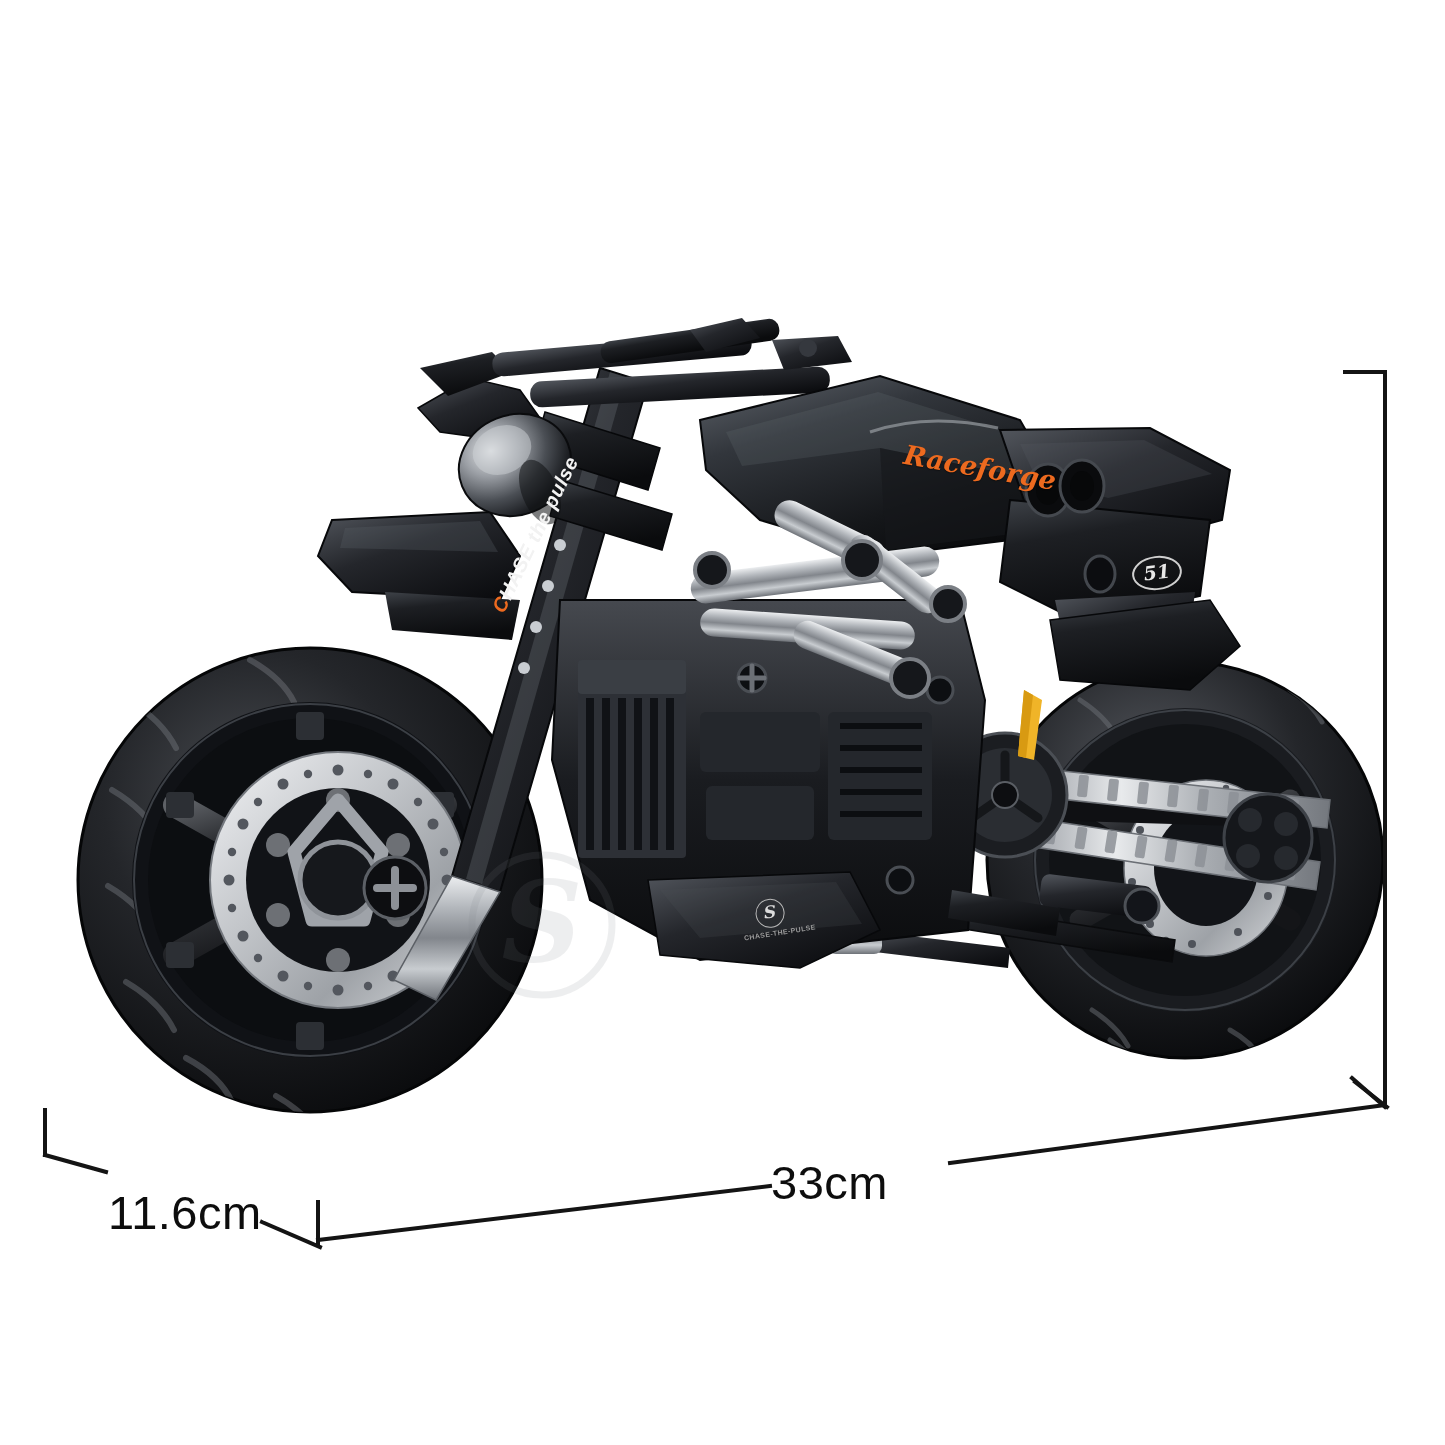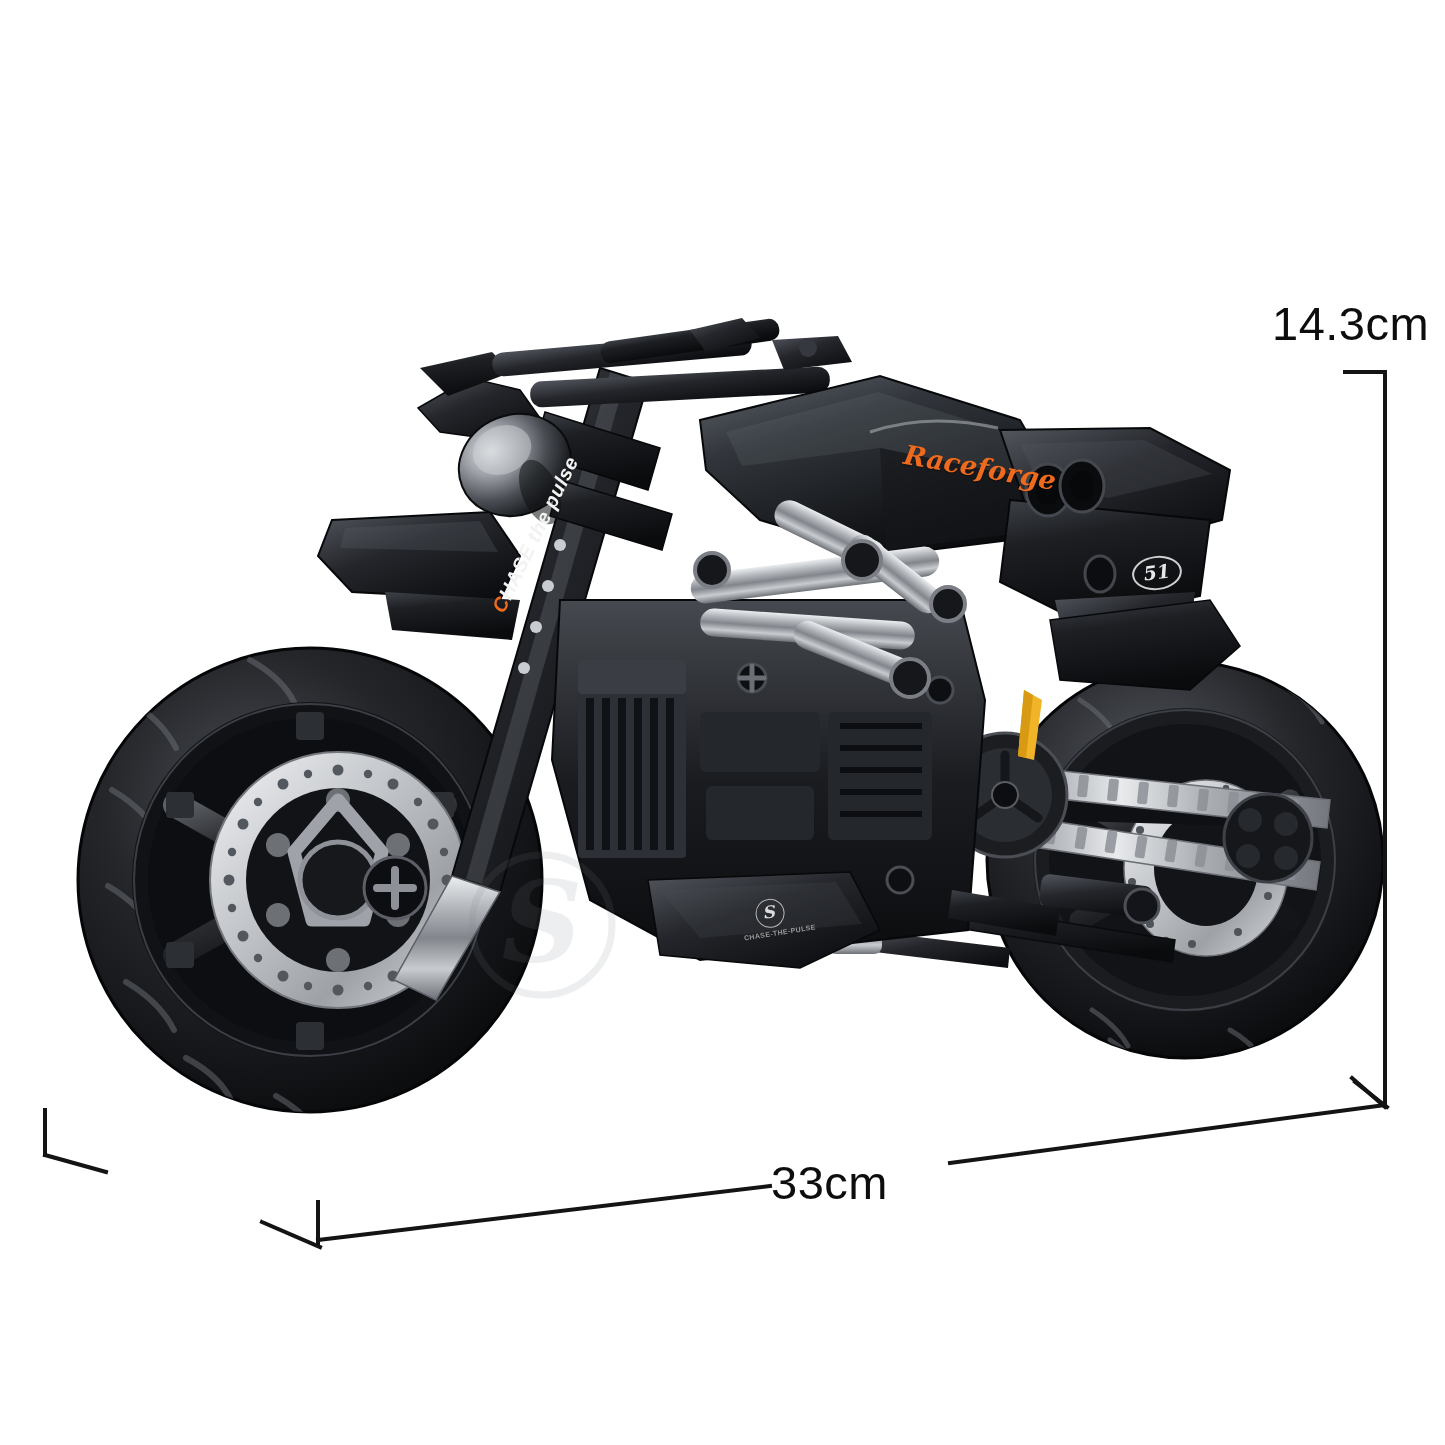--- a/index.html
+++ b/index.html
@@ -540,16 +540,16 @@
 
       <g>
         <line x1="45" y1="1110" x2="45" y2="1155"></line>
         <line x1="45" y1="1155" x2="106" y2="1172"></line>
         <line x1="318" y1="1202" x2="318" y2="1245"></line>
         <line x1="262" y1="1222" x2="320" y2="1247"></line>
       </g>
     </g>
   </svg>
 
-  <div class="dim-label" id="label-height">14.3cm</div>
   <div class="dim-label" id="label-width">33cm</div>
+  <div class="dim-label" id="label-depth">11.6cm</div>
 
 </div>
 
 </body></html>

